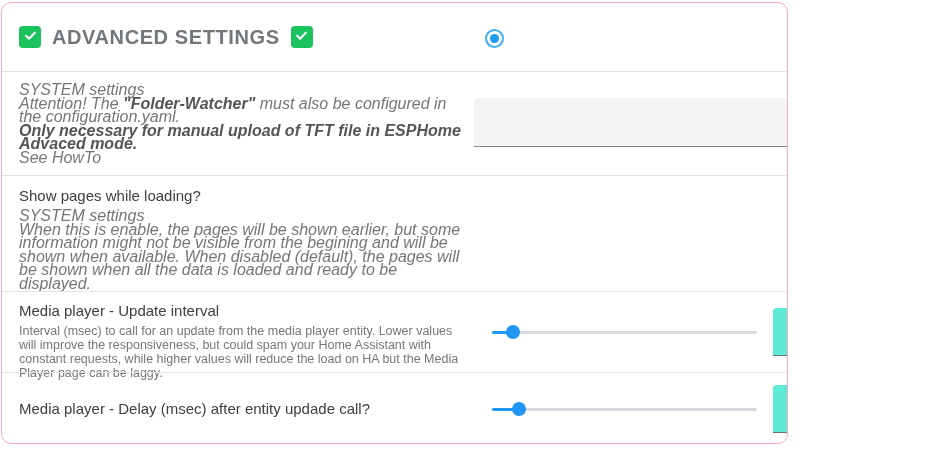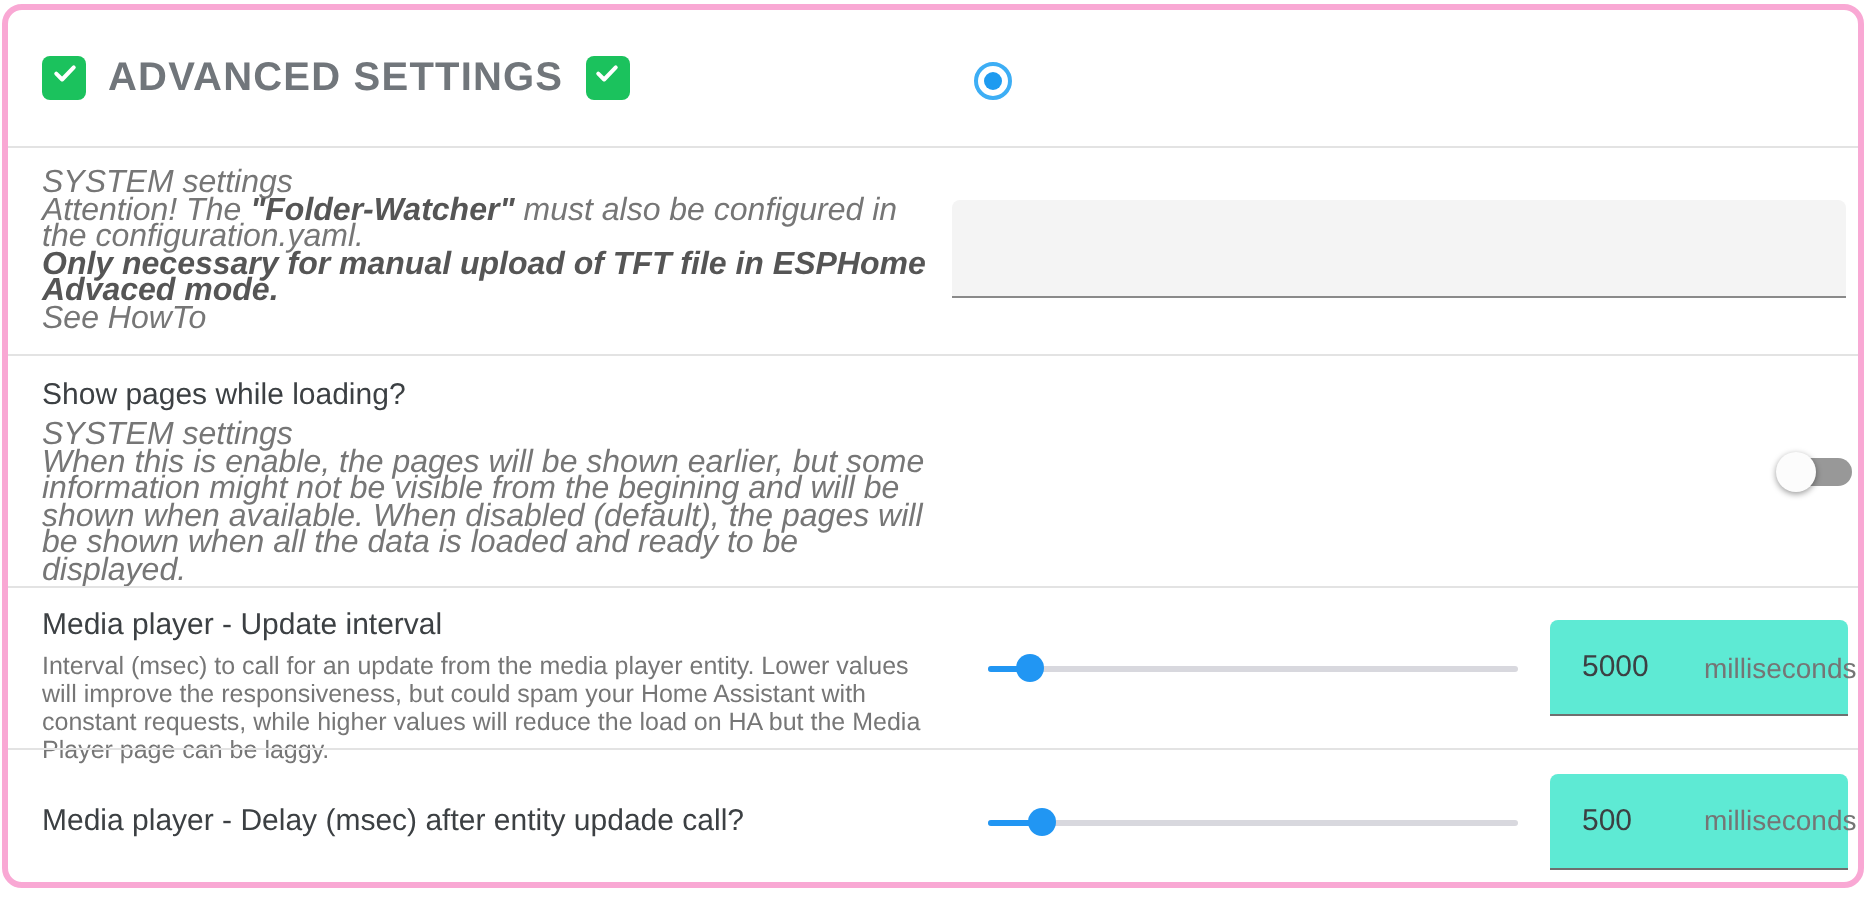--- a/index.html
+++ b/index.html
@@ -1,19 +1,19 @@
 <!DOCTYPE html>
 <html style="--green: #1bc25d;"><head>
 <meta charset="utf-8">
 <style>
   * { margin:0; padding:0; box-sizing:border-box; }
   html,body { width:934px; height:450px; background:#fff; font-family:"Liberation Sans", sans-serif; }
   .card {
-    position:relative; width:931px; height:442px; margin:2px 0 0 1px;
-    background:#fff; border:3px solid #f9a8d4; border-radius:10px; overflow:hidden;
+    position:relative; width:787px; height:442px; margin:2px 0 0 1px;
+    background:#fff; border:1px solid #f9a8d4; border-radius:10px; overflow:hidden;
   }
   
   .header { position:relative; height:68px; display:flex; align-items:center; padding-left:17px; }
   .checkbox {
     width:22px; height:22px; border-radius:4px; background:var(--green,#1bc25d);
     display:flex; align-items:center; justify-content:center; flex:0 0 auto; cursor:pointer;
   }
   .checkbox svg { width:15px; height:15px; }
   .header-title {
     font-size:20px; font-weight:bold; color:#71767b; letter-spacing:.6px; margin:0 11px;

